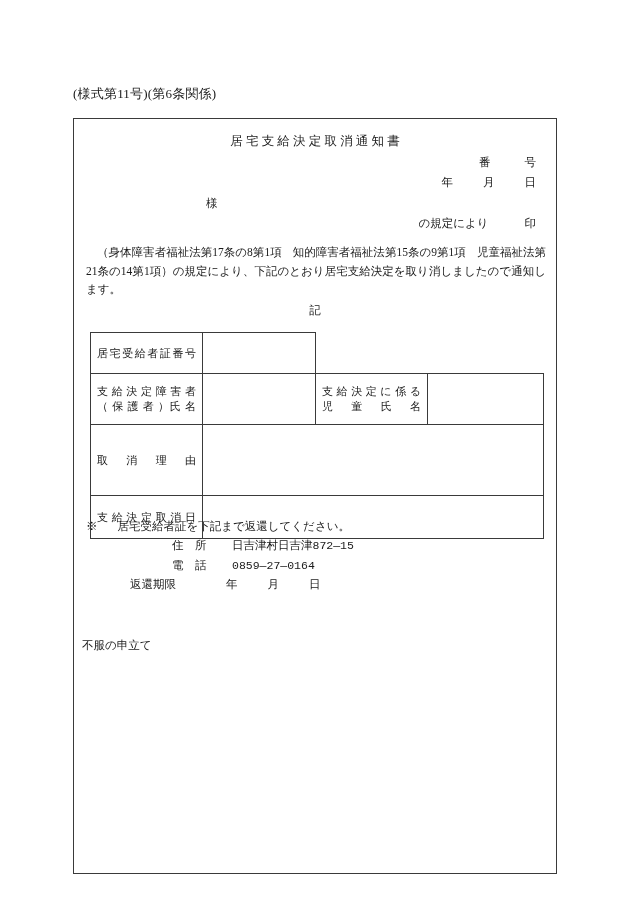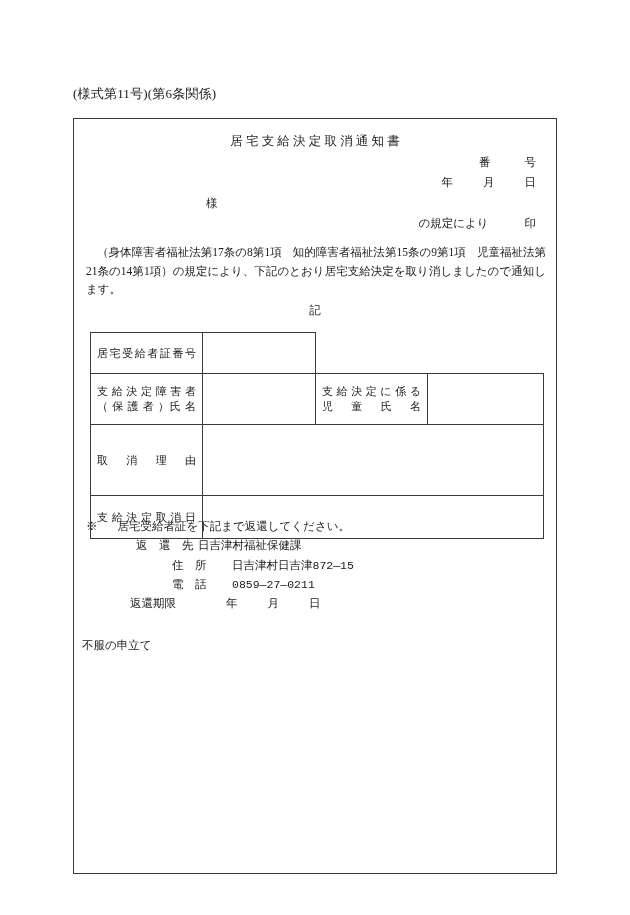--- a/index.html
+++ b/index.html
@@ -261,25 +261,24 @@
           <span class="sp-j">支給決定取消日</span>
         </td>
         <td class="val" colspan="3"></td>
       </tr>
     </tbody>
   </table>
 
   <div class="note-block">
     <span class="note-row"><span>※</span><span class="g-md"></span><span>居宅受給者証を下記まで返還してください。</span></span>
 
-    <span class="note-row"><span class="ind2"></span><span class="sp2">返　還　先</span><span class="g-md"></span><span>日吉津村福祉保健課</span></span>
 
     <span class="note-row"><span class="ind3"></span><span class="sp3">住　所</span><span class="g-lg"></span><span>日吉津村日吉津872—15</span></span>
 
-    <span class="note-row"><span class="ind3"></span><span class="sp3">電　話</span><span class="g-lg"></span><span>0859—27—0211</span></span>
+    <span class="note-row"><span class="ind3"></span><span class="sp3">電　話</span><span class="g-lg"></span><span>0859—27—0164</span></span>
 
     <span class="note-row"><span class="ind4"></span><span>返還期限</span><span class="ind2"></span><span>年</span><span class="g-lg"></span><span>月</span><span class="g-lg"></span><span>日</span></span>
   </div>
 
   <div class="appeal">
     <span class="appeal-title">不服の申立て</span>
   </div>
 
 </div>
 

